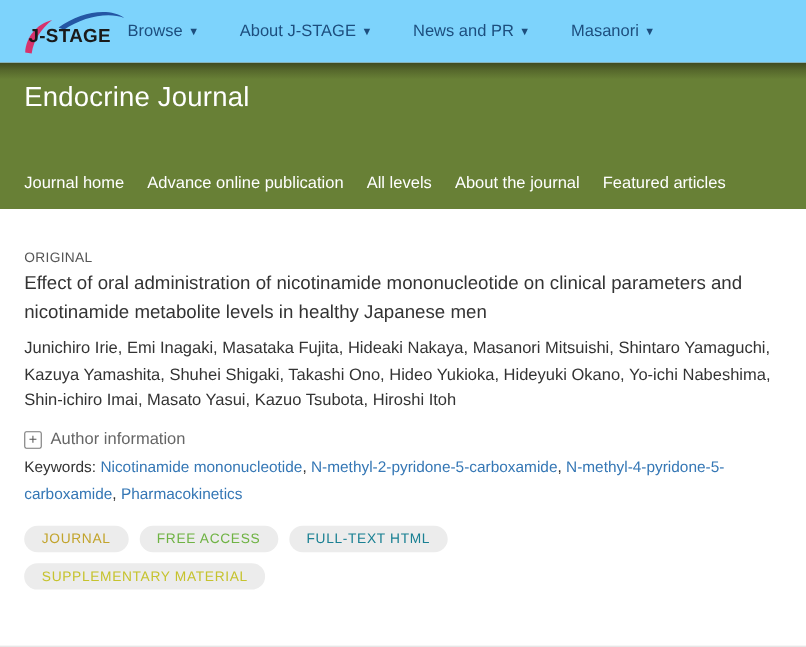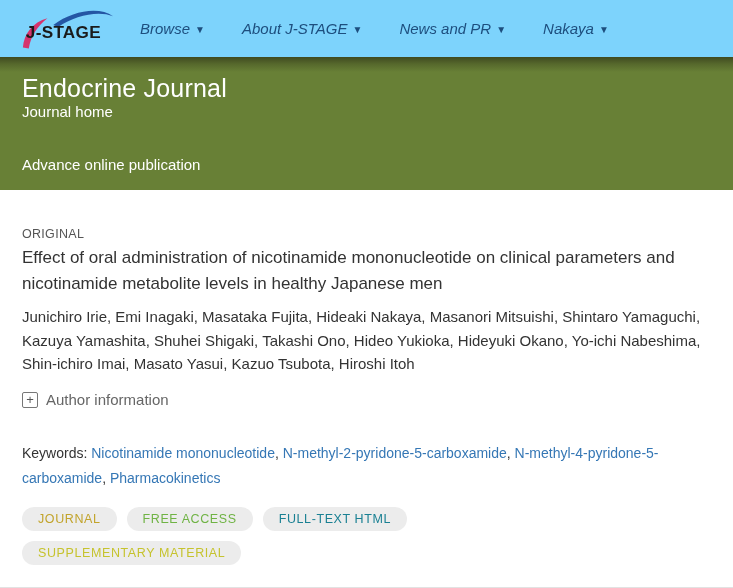--- a/index.html
+++ b/index.html
@@ -8,21 +8,21 @@
 
   
   .topbar {
     height: 57px;
     display: flex;
     align-items: center;
     padding-left: 18px;
     background: #7dd3fc;
   }
   .logo { width: 98px; height: 40px; flex: 0 0 auto; cursor: pointer; }
-  .topnav { display: flex; margin-left: 24px; gap: 37px; font-style: italic; }
+  .topnav { display: flex; gap: 37px; }
   .topnav-item {
     font-size: 15px;
     color: #1d4e7e;
     font-weight: 500;
     cursor: pointer;
     display: flex;
     align-items: center;
     gap: 5px;
     white-space: nowrap;
   }
@@ -38,23 +38,22 @@
   }
   .journal-title {
     padding: 17px 0 0 22px;
     color: #ffffff;
     font-size: 25px;
     font-weight: 400;
     letter-spacing: 0.2px;
   }
   .journal-nav {
     display: flex;
-    gap: 36px;
+    gap: 21px;
     padding: 0 0 15px 22px;
-    flex-direction: column;
   }
   .journal-nav-item {
     color: #ffffff;
     font-size: 15px;
     font-weight: 500;
     cursor: pointer;
     white-space: nowrap;
   }
 
   
@@ -104,21 +103,21 @@
     border-radius: 2px;
     display: inline-flex;
     align-items: center;
     justify-content: center;
     font-size: 13px;
     color: #555;
     line-height: 1;
   }
 
   .keywords {
-    margin-top: 33px;
+    margin-top: 4px;
     font-size: 14px;
     color: #333;
     line-height: 1.75;
     max-width: 700px;
   }
   .keywords a { color: #3577b5; text-decoration: none; cursor: pointer; }
   .kw:not(:last-child)::after { content: ", "; color: #333; }
 
   .badges {
     margin-top: 17px;
@@ -153,21 +152,21 @@
     </div>
     <div class="topnav-item">
       <span>About J-STAGE</span>
       <span class="caret">▼</span>
     </div>
     <div class="topnav-item">
       <span>News and PR</span>
       <span class="caret">▼</span>
     </div>
     <div class="topnav-item">
-      <span>Nakaya</span>
+      <span>Masanori</span>
       <span class="caret">▼</span>
     </div>
   </div>
 </div>
 
 <div class="banner">
   <div class="journal-title">Endocrine Journal</div>
   <div class="journal-nav">
     <div class="journal-nav-item">Journal home</div>
     <div class="journal-nav-item">Advance online publication</div>

